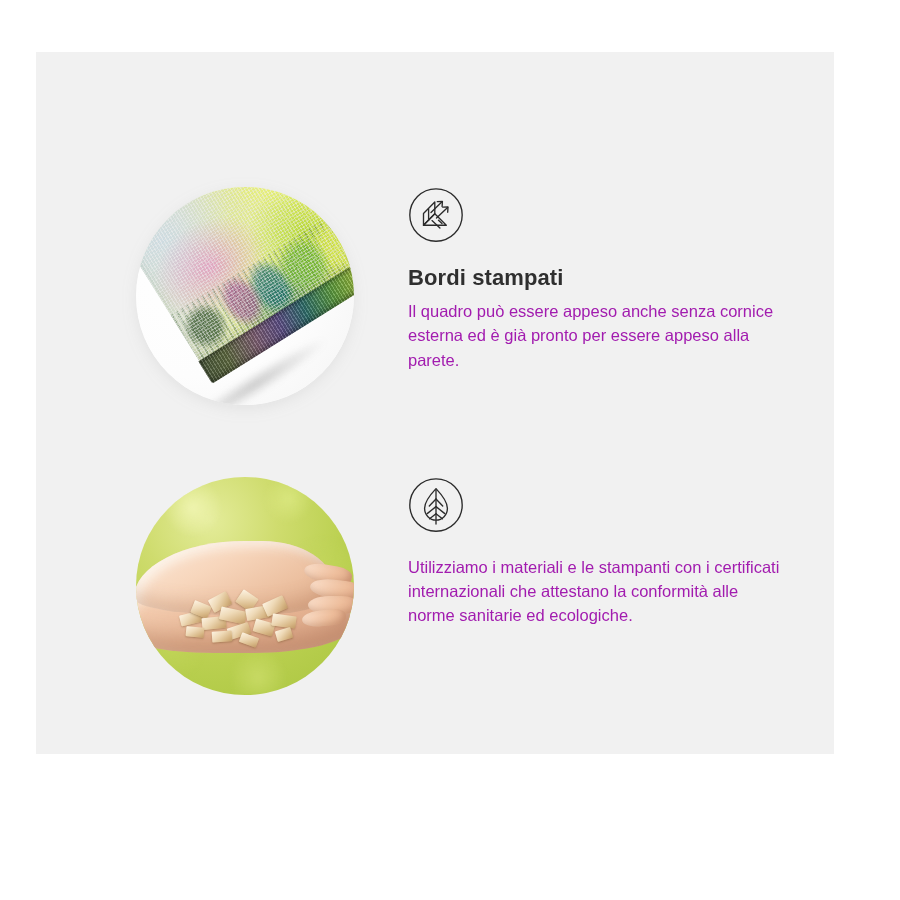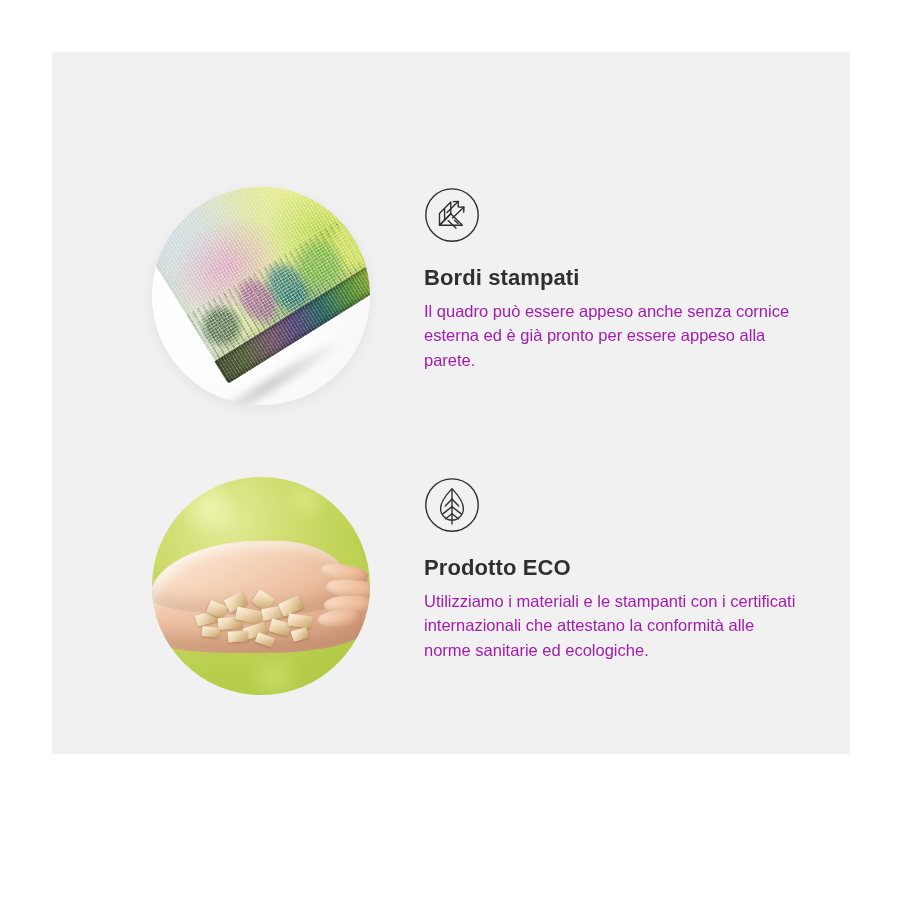--- a/index.html
+++ b/index.html
@@ -17,21 +17,21 @@
   #page {
     position: relative;
     width: 900px;
     height: 900px;
     background: #ffffff;
   }
 
   
   #panel {
     position: absolute;
-    left: 52px;
+    left: 36px;
     top: 52px;
     width: 798px;
     height: 702px;
     background: #f1f1f1;
   }
 
   
   .feature {
     position: absolute;
     left: 0;
@@ -362,19 +362,18 @@
             <path d="M28 13.2 L28 47.0"></path>
 
             <path d="M28 22.0 L21.3 29.0"></path>
             <path d="M28 22.0 L34.7 29.0"></path>
             <path d="M28 29.6 L19.2 36.6"></path>
             <path d="M28 29.6 L36.8 36.6"></path>
             <path d="M28 36.8 L21.6 41.8"></path>
             <path d="M28 36.8 L34.4 41.8"></path>
           </svg>
         </div>
-        <h3 class="feat-title">Prodotto ECO</h3>
         <p class="feat-desc">Utilizziamo i materiali e le stampanti con i certificati internazionali che attestano la conformità alle norme sanitarie ed ecologiche.</p>
       </div>
     </div>
 
   </div>
 </div>
 
 </body></html>

